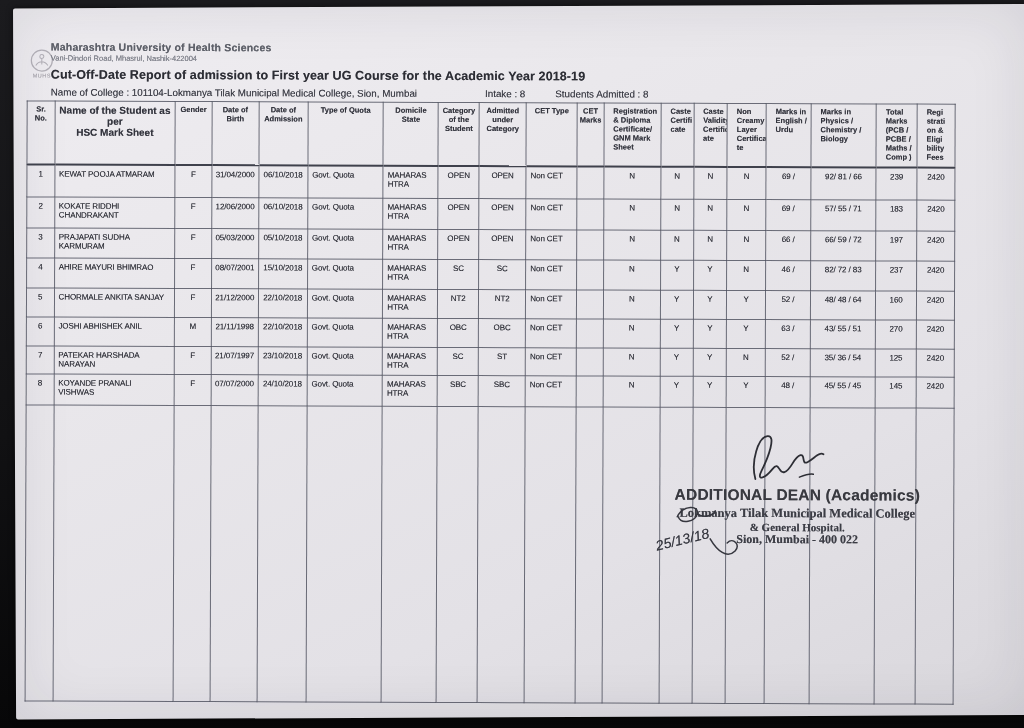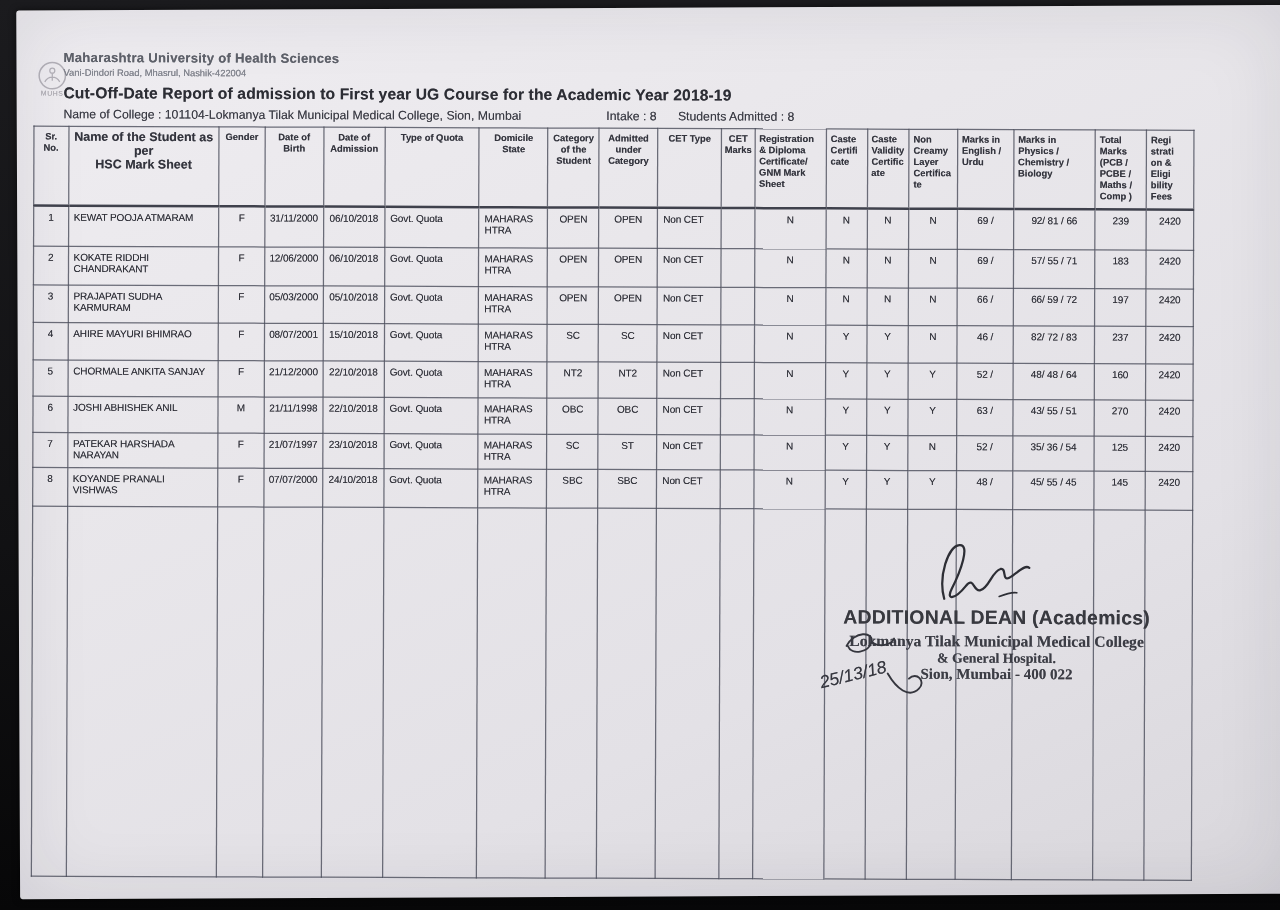--- a/index.html
+++ b/index.html
@@ -27,36 +27,36 @@
   .emblem { position:absolute; left:10px; top:40px; width:38px; text-align:center; opacity:.5; }
   .emblem svg { display:block; margin:0 auto; }
   .emblem .muhs { font-size:5.5px; color:#6a6772; letter-spacing:.5px; }
   .letterhead { position:absolute; left:38px; top:32px; width:950px; }
   .uni-name { font-size:10.5px; font-weight:700; color:#5d6069; letter-spacing:.2px; }
   .uni-addr { font-size:7.5px; color:#82858f; margin-top:1px; }
   .report-title { font-size:12.5px; font-weight:700; color:#2c2d34; margin-top:5px; letter-spacing:.1px; }
   .college-line { display:flex; gap:0; margin-top:5px; font-size:9.8px; color:#393a43; white-space:nowrap; }
   .college-line .seg2 { margin-left:26px; }
   .college-line .seg3 { margin-left:68px; }
-  .college-line .seg4 { margin-left:17px; }
+  .college-line .seg4 { margin-left:30px; }
   
   .table-wrap { position:absolute; left:14px; top:92px; }
   table { border-collapse:collapse; table-layout:fixed; width:929px; }
   th,td {
     border:1px solid rgba(74,76,90,.8);
     vertical-align:top; white-space:pre-line; overflow:hidden;
     color:#2c2d35;
   }
   thead th {
     font-size:7.5px; font-weight:600; text-align:center;
     padding:3px 1px 2px 1px; height:63px; color:#33343d;
     border-bottom:2px solid #3f414c;
     margin-left:23px;
   }
-  thead th:nth-child(n+12) { text-align:left; padding-left:3px; }
+  thead th:nth-child(n+12) { text-align:left; padding-left:9px; }
   thead th:nth-child(2) { font-size:10px; }
   tbody td { font-size:8px; padding:4px 1px 2px 1px; text-align:center; letter-spacing:-.1px; }
   tbody td:nth-child(2) { text-align:left; padding-left:4px; }
   tbody td:nth-child(6), tbody td:nth-child(7), tbody td:nth-child(10) { text-align:left; padding-left:4px; }
   tbody tr:nth-child(1){height:33px} tbody tr:nth-child(2){height:31px}
   tbody tr:nth-child(3){height:30px} tbody tr:nth-child(4){height:30px}
   tbody tr:nth-child(5){height:29px} tbody tr:nth-child(6){height:29px}
   tbody tr:nth-child(7){height:28px} tbody tr:nth-child(8){height:31px}
   tbody tr.filler { height:296px; }
   col.c1{width:27px} col.c2{width:118px} col.c3{width:36px} col.c4{width:46px}
@@ -183,21 +183,21 @@
 Eligi
 bility
 Fees</th>
             </tr>
           </thead>
         <tbody id="table-body">
             <tr>
               <td>1</td>
               <td>KEWAT POOJA ATMARAM</td>
               <td>F</td>
-              <td>31/11/2000</td>
+              <td>31/04/2000</td>
               <td>06/10/2018</td>
               <td>Govt. Quota</td>
               <td>MAHARAS
 HTRA</td>
               <td>OPEN</td>
               <td>OPEN</td>
               <td>Non CET</td>
               <td></td>
               <td>N</td>
               <td>N</td>

